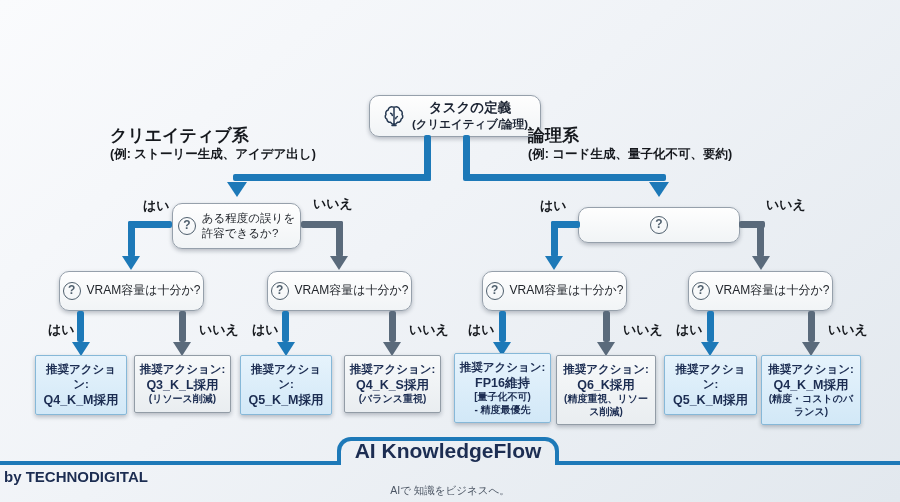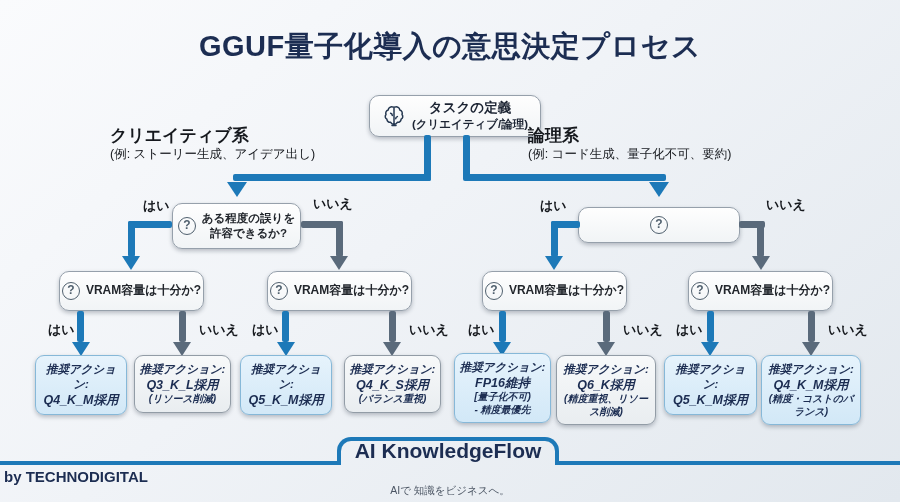--- a/index.html
+++ b/index.html
@@ -17,53 +17,52 @@
     color:var(--navy-text,#1c2d52);
   }
   
   .node{
     position:absolute;box-sizing:border-box;
     background:linear-gradient(180deg,#fefefe,#f1f4f6);
     border:1.5px solid #96a0ab;border-radius:10px;
     box-shadow:0 2px 4px rgba(25,35,55,.28);
     display:flex;align-items:center;justify-content:center;gap:6px;
   }
-  .node-text{font-size:12px;font-weight:bold;color:#22262c;line-height:1.3;white-space:pre-line;text-align:center;}
+  .node-text{font-size:12px;font-weight:normal;color:#22262c;line-height:1.3;white-space:pre-line;text-align:left;}
   .root-text{display:flex;flex-direction:column;align-items:center;line-height:1.25;}
   .root-title{font-size:13.5px;font-weight:bold;color:#1c2433;}
   .root-sub{font-size:11.5px;font-weight:bold;color:#1c2433;}
   .qmark{
     flex:0 0 auto;width:18px;height:18px;border-radius:50%;
     border:1.6px solid #50606e;color:#50606e;box-sizing:border-box;
     font-size:12px;font-weight:bold;line-height:15px;text-align:center;
   }
   
   .branch{position:absolute;color:#15181d;}
   .branch .bname{font-size:17px;font-weight:800;line-height:1.2;}
-  .branch .bex{font-size:12.5px;font-weight:400;line-height:1.3;}
+  .branch .bex{font-size:12.5px;font-weight:700;line-height:1.3;}
   
   .yn{position:absolute;font-size:13px;font-weight:bold;color:#15181d;}
   
   .hline,.vline{position:absolute;background:var(--accent-blue,#1d79b8);border-radius:2px;}
   .hline{height:7px;}
   .vline{width:7px;}
   .g-line{background:var(--slate-gray,#5a6a7b);}
   .tri{position:absolute;width:0;height:0;
     border-left:9px solid transparent;border-right:9px solid transparent;
     border-top:14px solid var(--accent-blue,#1d79b8);}
   .tri.big{border-left-width:10px;border-right-width:10px;border-top-width:15px;}
   .tri.g{border-top-color:var(--slate-gray,#5a6a7b);}
   
   .action{
-    position:absolute;top:355px;box-sizing:border-box;border-radius:9px;
+    position:absolute;top:355px;box-sizing:border-box;border-radius:2px;
     padding:6px 3px;text-align:center;
     box-shadow:0 2px 4px rgba(25,35,55,.28);
     display:flex;flex-direction:column;align-items:center;justify-content:center;
     color:var(--navy-text,#1c2d52);
-    font-style:italic;
   }
   .action.blue-a{
     background:linear-gradient(180deg,#e6f3fc 0%,var(--blue-box-bg,#d2e8f7) 100%);
     border:1.5px solid var(--blue-box-border,#86b8d8);
   }
   .action.gray-a{
     background:linear-gradient(180deg,#f7f9fa 0%,var(--gray-box-bg,#e9edf0) 100%);
     border:1.5px solid var(--gray-box-border,#929ca6);
   }
   .action .ah{font-size:11.5px;font-weight:bold;line-height:1.3;}
@@ -84,21 +83,20 @@
     font-size:15px;font-weight:bold;color:var(--navy-text,#1c2d52);}
   .tagline{position:absolute;left:0;top:484px;width:100%;text-align:center;
     font-size:10.5px;color:#4b5563;}
   svg.brain{display:block;}
 </style>
 </head>
 <body>
 
 <div class="canvas">
 
-  <div class="title">GGUF量子化導入の意思決定プロセス</div>
 
   <div class="node" style="left:369px;top:95px;width:172px;height:42px;">
     <span>
       <svg class="brain" width="24" height="24" viewBox="0 0 24 24" fill="none" stroke="#243750" stroke-width="1.5" stroke-linecap="round" stroke-linejoin="round">
         <path d="M11.2 3.1c-2.4-.9-4.8.6-5 2.9-2 .5-3 2.6-2.2 4.4-1.3 1.5-.9 3.9.9 4.8.1 2 1.8 3.4 3.8 3.1.6 1.5 2.1 2.2 3.5 1.7"></path>
         <path d="M12.8 3.1c2.4-.9 4.8.6 5 2.9 2 .5 3 2.6 2.2 4.4 1.3 1.5.9 3.9-.9 4.8-.1 2-1.8 3.4-3.8 3.1-.6 1.5-2.1 2.2-3.5 1.7"></path>
         <path d="M12 3v17"></path>
         <path d="M8.6 9.2c1 .3 1.7 1.1 1.7 2.2"></path>
         <path d="M15.4 12.6c-1 .3-1.7 1.1-1.7 2.2"></path>
         <path d="M10 21.6h4"></path>

